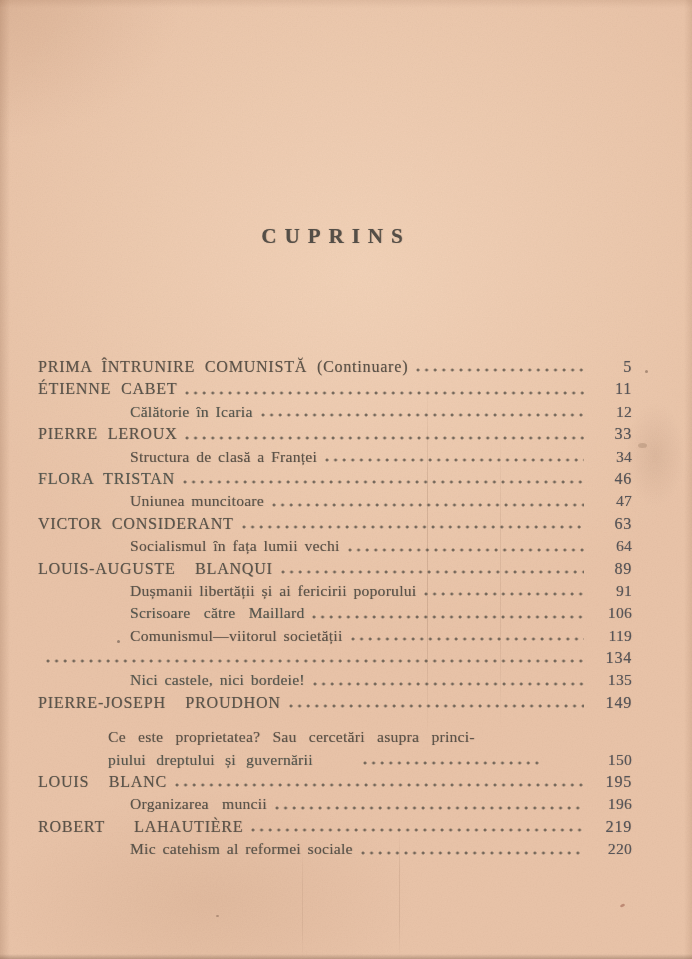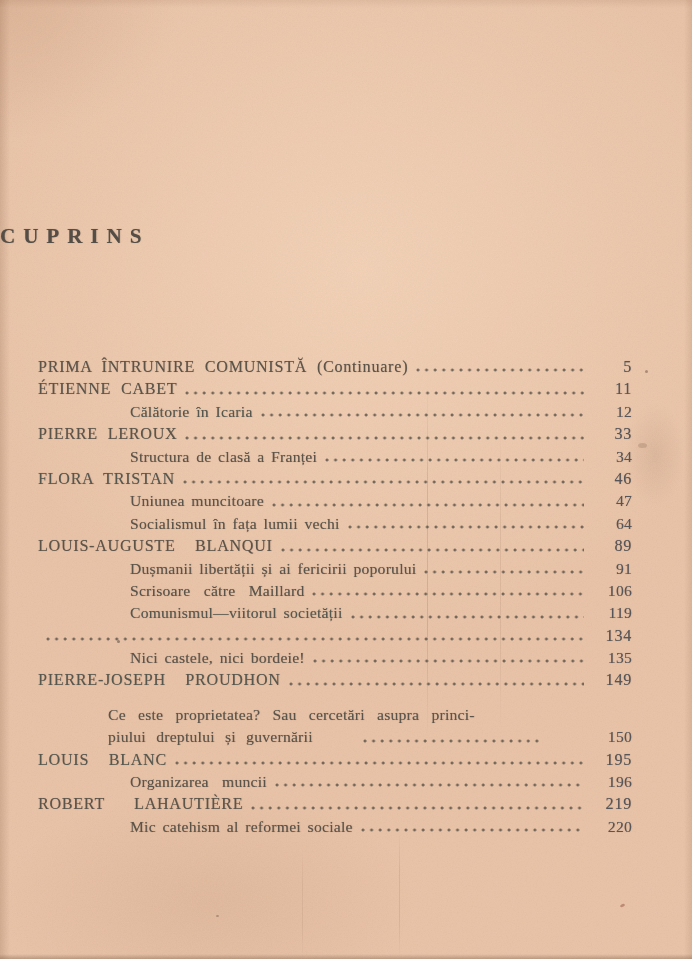--- a/index.html
+++ b/index.html
@@ -35,21 +35,21 @@
   .speck { position: absolute; border-radius: 50%; z-index: 2; pointer-events: none; }
   .s1 { left: 645px; top: 370px; width: 3px; height: 3px; background: rgba(95,70,55,.45); }
   .s2 { left: 638px; top: 443px; width: 9px; height: 5px; background: rgba(110,80,60,.22); border-radius: 50%; }
   .s3 { left: 117px; top: 640px; width: 3px; height: 3px; background: rgba(85,75,65,.55); }
   .s4 { left: 620px; top: 904px; width: 5px; height: 3px; background: rgba(140,70,55,.45); transform: rotate(-25deg); }
   .s5 { left: 216px; top: 915px; width: 3px; height: 2px; background: rgba(100,70,55,.4); }
 
   .title {
     position: absolute; top: 224px; left: 0; width: 692px;
     padding-right: 20px; box-sizing: border-box;
-    text-align: left; z-index: 3;
+    text-align: center; z-index: 3;
     font-size: 21px; font-weight: bold; letter-spacing: 8px;
     color: #544e47;
     text-shadow: 0.4px 0.4px 0.9px rgba(90,75,60,.55);
   }
   .toc {
     position: absolute; left: 38px; top: 356px; width: 604px; z-index: 3;
   }
   .row {
     display: flex; align-items: flex-start;
     height: 22.4px;
@@ -104,20 +104,21 @@
   <div class="title">CUPRINS</div>
 
   <div class="toc" id="toc">
       <div class="row main"><span class="t">PRIMA ÎNTRUNIRE COMUNISTĂ (Continuare)</span><span class="leader"></span><span class="p">5</span></div>
       <div class="row main"><span class="t">ÉTIENNE CABET</span><span class="leader"></span><span class="p">11</span></div>
       <div class="row sub"><span class="t">Călătorie în Icaria</span><span class="leader"></span><span class="p">12</span></div>
       <div class="row main"><span class="t">PIERRE LEROUX</span><span class="leader"></span><span class="p">33</span></div>
       <div class="row sub"><span class="t">Structura de clasă a Franței</span><span class="leader"></span><span class="p">34</span></div>
       <div class="row main"><span class="t">FLORA TRISTAN</span><span class="leader"></span><span class="p">46</span></div>
       <div class="row sub"><span class="t">Uniunea muncitoare</span><span class="leader"></span><span class="p">47</span></div>
+      <div class="row main"><span class="t">VICTOR CONSIDERANT</span><span class="leader"></span><span class="p">63</span></div>
       <div class="row sub"><span class="t">Socialismul în fața lumii vechi</span><span class="leader"></span><span class="p">64</span></div>
       <div class="row main"><span class="t">LOUIS-AUGUSTE  BLANQUI</span><span class="leader"></span><span class="p">89</span></div>
       <div class="row sub"><span class="t">Dușmanii libertății și ai fericirii poporului</span><span class="leader"></span><span class="p">91</span></div>
       <div class="row sub"><span class="t">Scrisoare  către  Maillard</span><span class="leader"></span><span class="p">106</span></div>
       <div class="row sub"><span class="t">Comunismul—viitorul societății</span><span class="leader"></span><span class="p">119</span></div>
       <div class="row main"><span class="leader"></span><span class="p">134</span></div>
       <div class="row sub"><span class="t">Nici castele, nici bordeie!</span><span class="leader"></span><span class="p">135</span></div>
       <div class="row main"><span class="t">PIERRE-JOSEPH  PROUDHON</span><span class="leader"></span><span class="p">149</span></div>
       <div class="row wrap"><span class="t">Ce este proprietatea? Sau cercetări asupra princi-</span><span class="spacer"></span><span class="p"></span></div>
       <div class="row wrap2"><span class="t">piului dreptului și guvernării</span><span class="leader"></span><span class="p">150</span></div>

